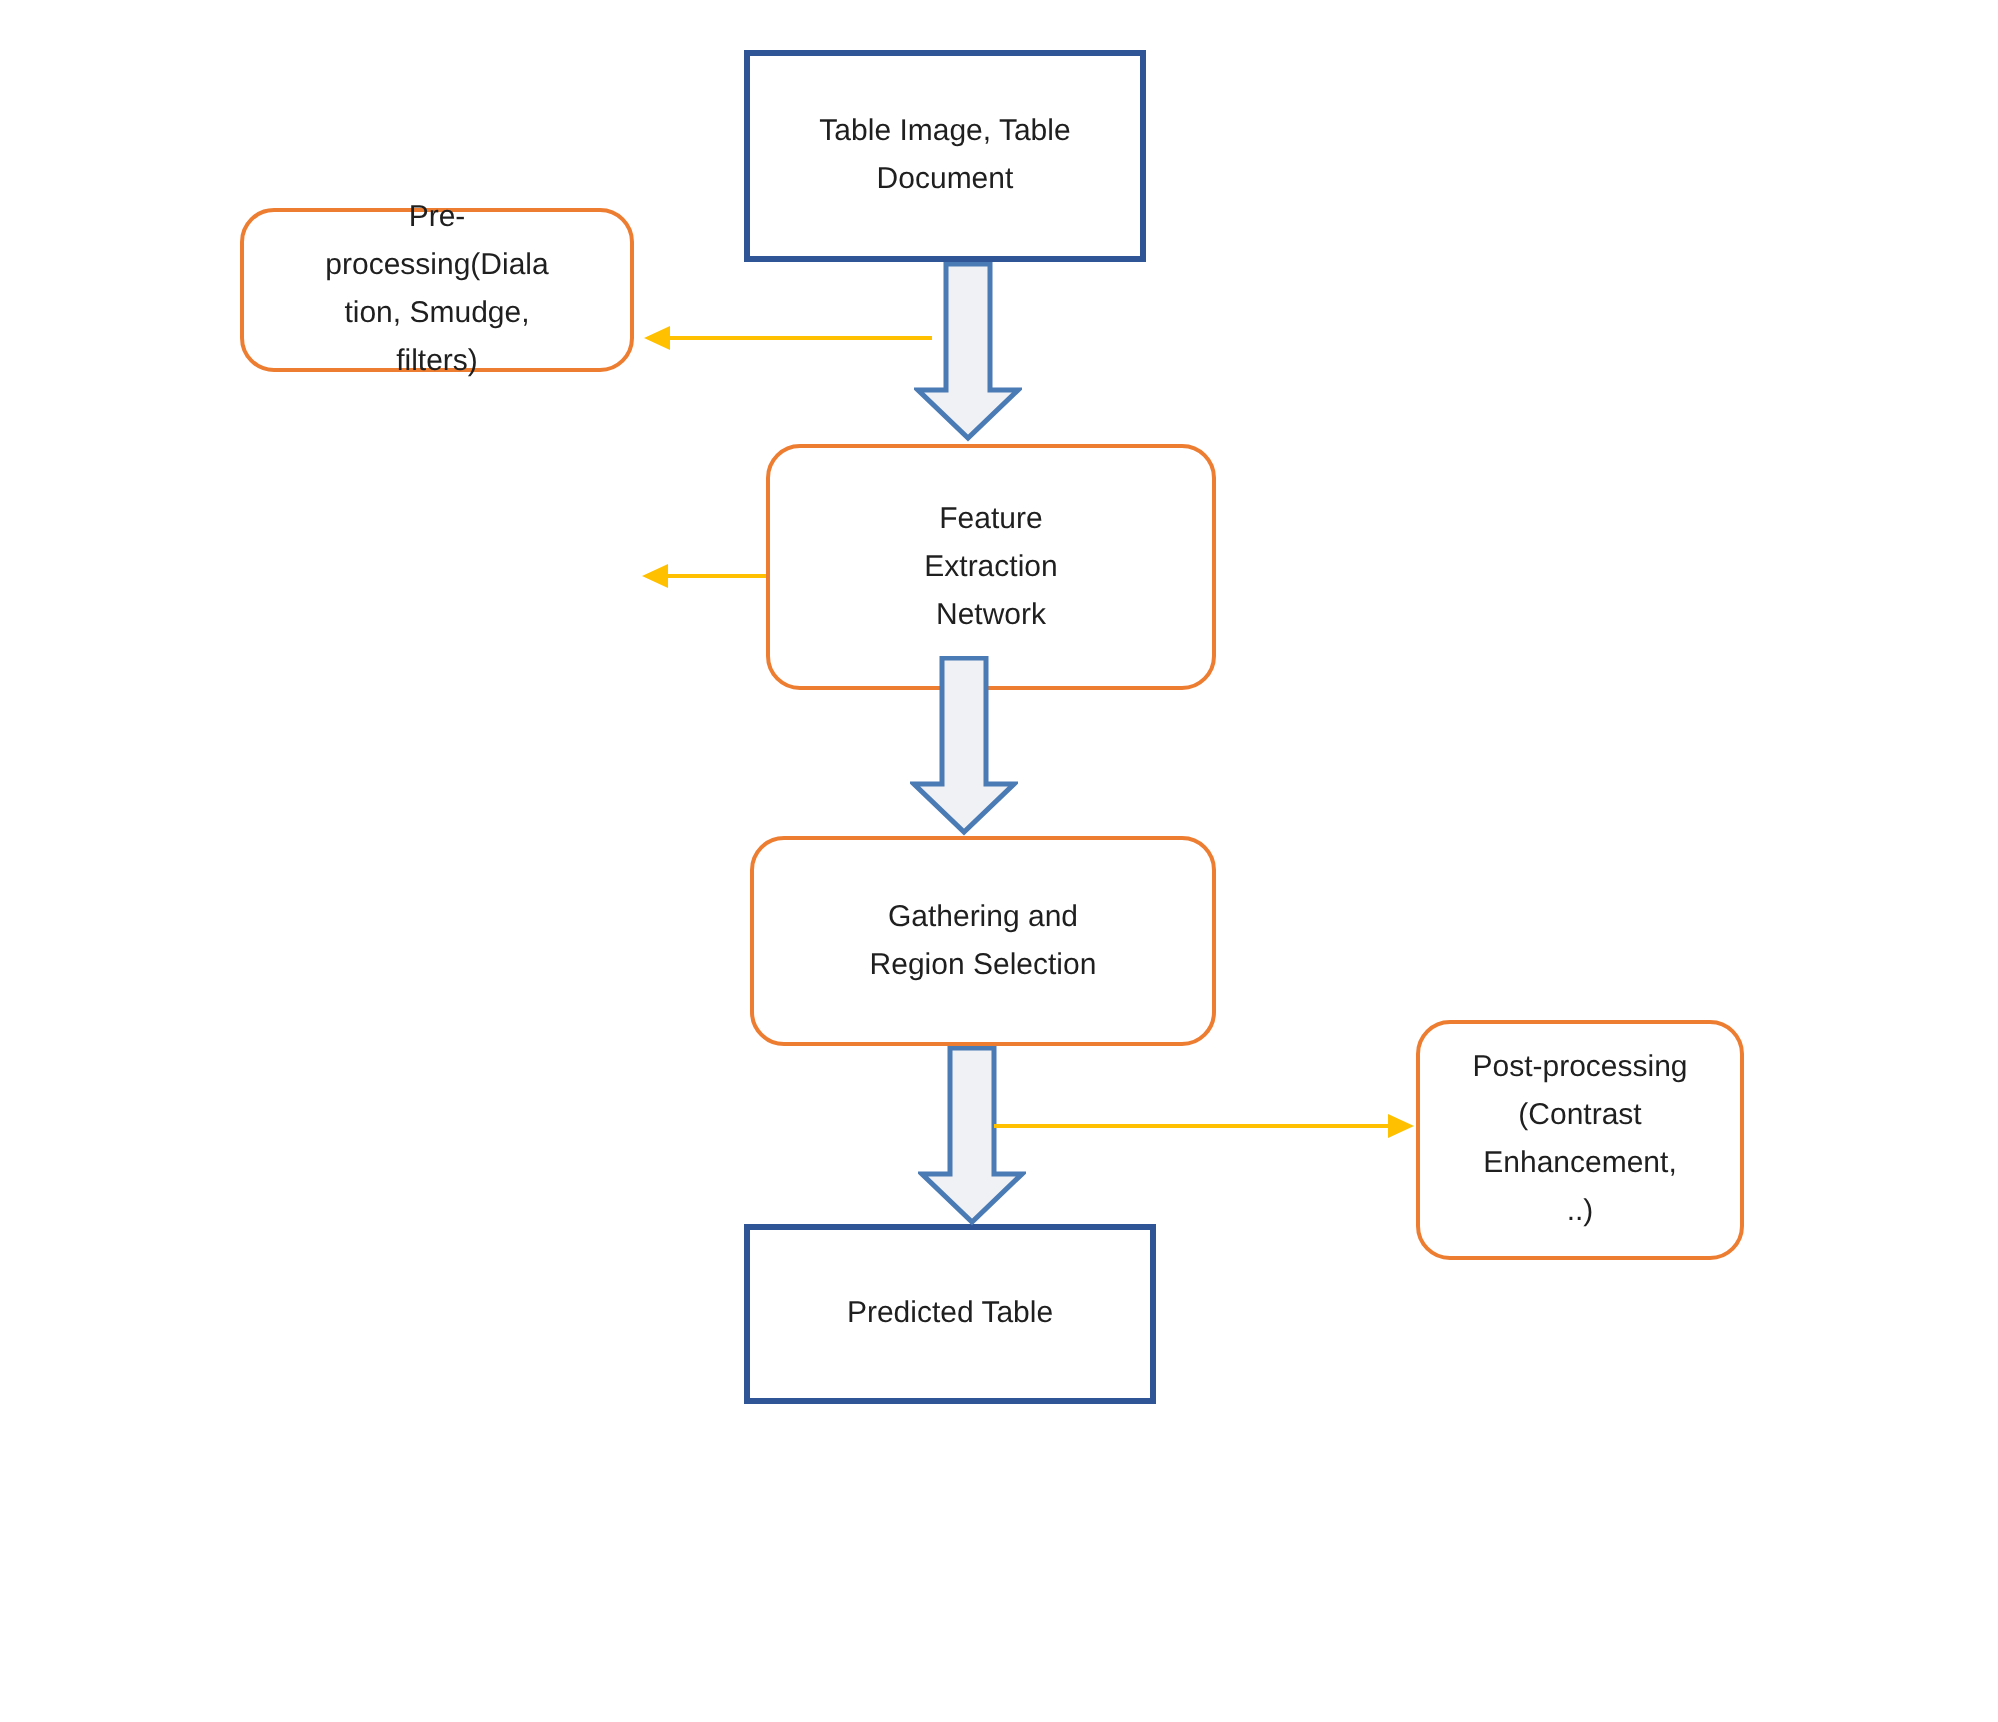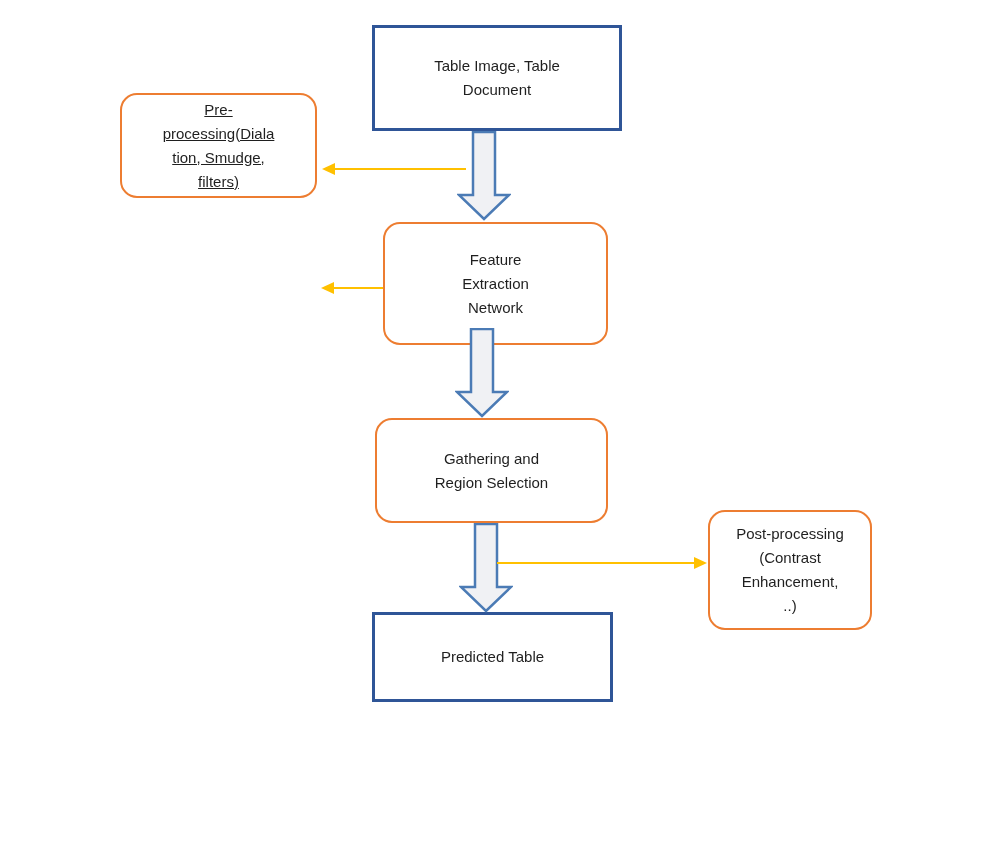--- a/index.html
+++ b/index.html
@@ -50,27 +50,27 @@
     position: absolute;
     width: 0;
     height: 0;
     border-top: 6px solid transparent;
     border-bottom: 6px solid transparent;
   }
   .yhead.left  { border-right: 13px solid #FFC000; }
   .yhead.right { border-left: 13px solid #FFC000; }
 
   
-  #box-table-input   { left: 372px; top: 25px;  width: 250px; height: 106px; }
-  #box-preprocess    { left: 120px; top: 93px; width: 197px; height: 105px; text-decoration: underline; }
+  #box-table-input   { left: 372px; top: 25px;  width: 201px; height: 106px; }
+  #box-preprocess    { left: 120px; top: 104px; width: 197px; height: 82px; }
   #box-feature       { left: 383px; top: 222px; width: 225px; height: 123px; }
   #box-backbone      { left: 122px; top: 245px; width: 195px; height: 74px; }
   #box-gathering     { left: 375px; top: 418px; width: 233px; height: 105px; }
   #box-postprocess   { left: 708px; top: 510px; width: 164px; height: 120px; }
-  #box-predicted     { left: 372px; top: 612px; width: 241px; height: 90px; align-items: center; }
+  #box-predicted     { left: 372px; top: 612px; width: 206px; height: 90px; align-items: center; }
 
   #flow-arrow-1 { left: 457px; top: 131px; }
   #flow-arrow-2 { left: 455px; top: 328px; }
   #flow-arrow-3 { left: 459px; top: 523px; }
 
   #conn1-line { left: 334px; top: 168px; width: 132px; }
   #conn1-head { left: 322px; top: 163px; }
   #conn2-line { left: 333px; top: 287px; width: 50px; }
   #conn2-head { left: 321px; top: 282px; }
   #conn3-line { left: 497px; top: 562px; width: 198px; }

